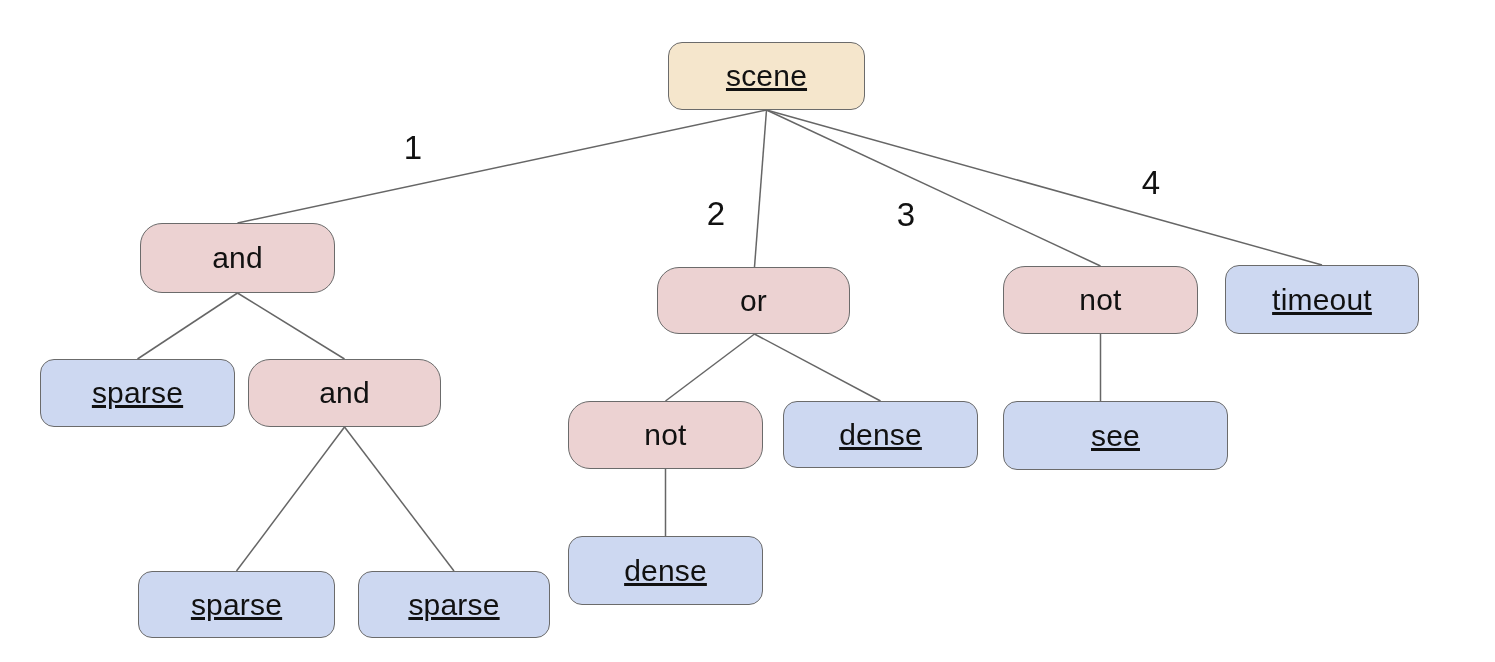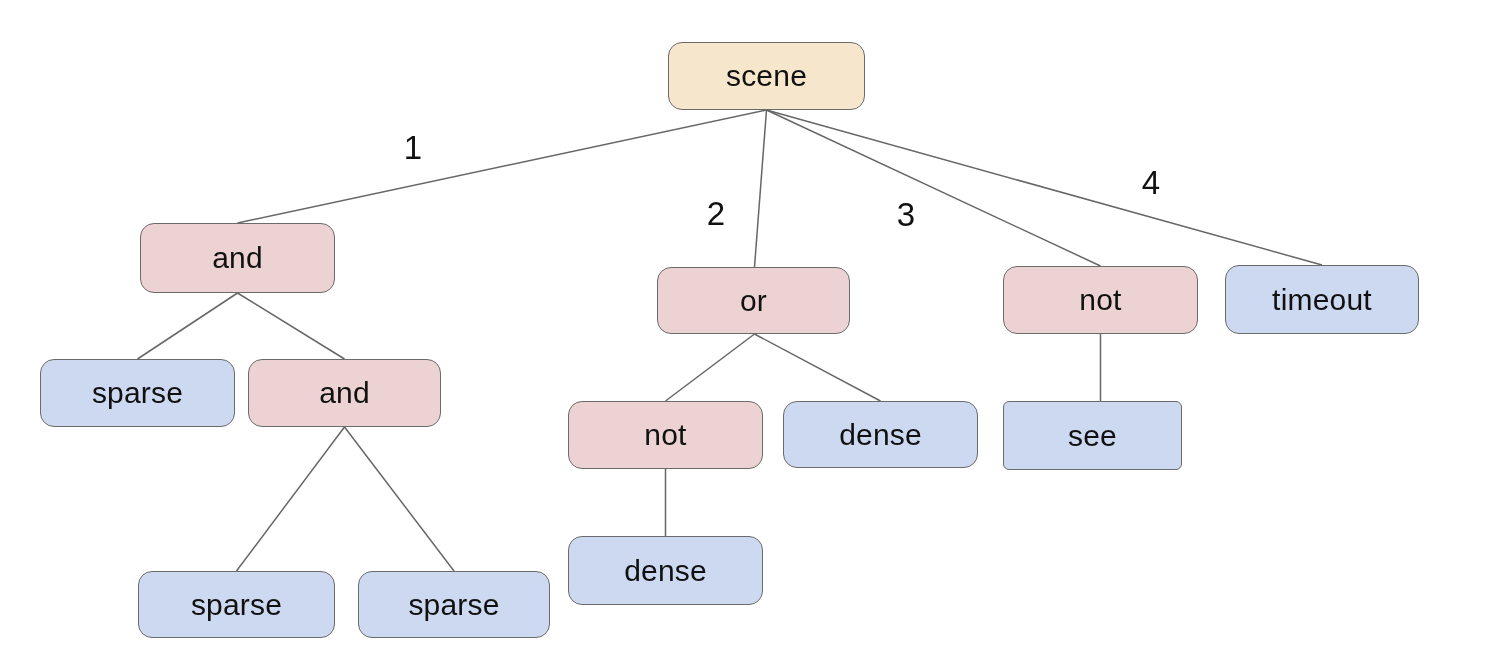--- a/index.html
+++ b/index.html
@@ -28,23 +28,23 @@
     border: 1.5px solid var(--border, #6b6b6b);
     border-radius: 14px;
     display: flex;
     align-items: center;
     justify-content: center;
     font-size: 30px;
     color: var(--text, #111111);
     line-height: 1;
     letter-spacing: 0.2px;
   }
-  .node.root     { background: var(--root-fill, #f5e6cc); }
-  .node.operator { background: var(--operator-fill, #ecd2d2); }
-  .node.terminal { background: var(--terminal-fill, #cdd8f1); }
+  .node.root     { background: var(--root-fill, #f5e6cc); text-decoration: underline; }
+  .node.operator { background: var(--operator-fill, #ecd2d2); border-radius: 22px; }
+  .node.terminal { background: var(--terminal-fill, #cdd8f1); text-decoration: underline; }
   .edge-label {
     position: absolute;
     transform: translate(-50%, -50%);
     font-size: 33px;
     color: var(--text, #111111);
     line-height: 1;
   }
 </style>
 </head>
 <body>
@@ -70,21 +70,21 @@
       <div class="node operator" style="left: 657px; top: 267px; width: 193px; height: 67px;">or</div>
       <div class="node operator" style="left: 1003px; top: 266px; width: 195px; height: 68px;">not</div>
       <div class="node terminal" style="left: 1225px; top: 265px; width: 194px; height: 69px;">timeout</div>
       <div class="node terminal" style="left: 40px; top: 359px; width: 195px; height: 68px;">sparse</div>
       <div class="node operator" style="left: 248px; top: 359px; width: 193px; height: 68px;">and</div>
       <div class="node terminal" style="left: 138px; top: 571px; width: 197px; height: 67px;">sparse</div>
       <div class="node terminal" style="left: 358px; top: 571px; width: 192px; height: 67px;">sparse</div>
       <div class="node operator" style="left: 568px; top: 401px; width: 195px; height: 68px;">not</div>
       <div class="node terminal" style="left: 783px; top: 401px; width: 195px; height: 67px;">dense</div>
       <div class="node terminal" style="left: 568px; top: 536px; width: 195px; height: 69px;">dense</div>
-      <div class="node terminal" style="left: 1003px; top: 401px; width: 179px; height: 69px; border-radius: 6px;">see</div>
+      <div class="node terminal" style="left: 1003px; top: 401px; width: 225px; height: 69px;">see</div>
     </div>
   <div id="label-layer">
       <div class="edge-label" style="left: 413px; top: 147px;">1</div>
       <div class="edge-label" style="left: 716px; top: 213px;">2</div>
       <div class="edge-label" style="left: 906px; top: 214px;">3</div>
       <div class="edge-label" style="left: 1151px; top: 182px;">4</div>
     </div>
 </div>
 
 </body></html>

